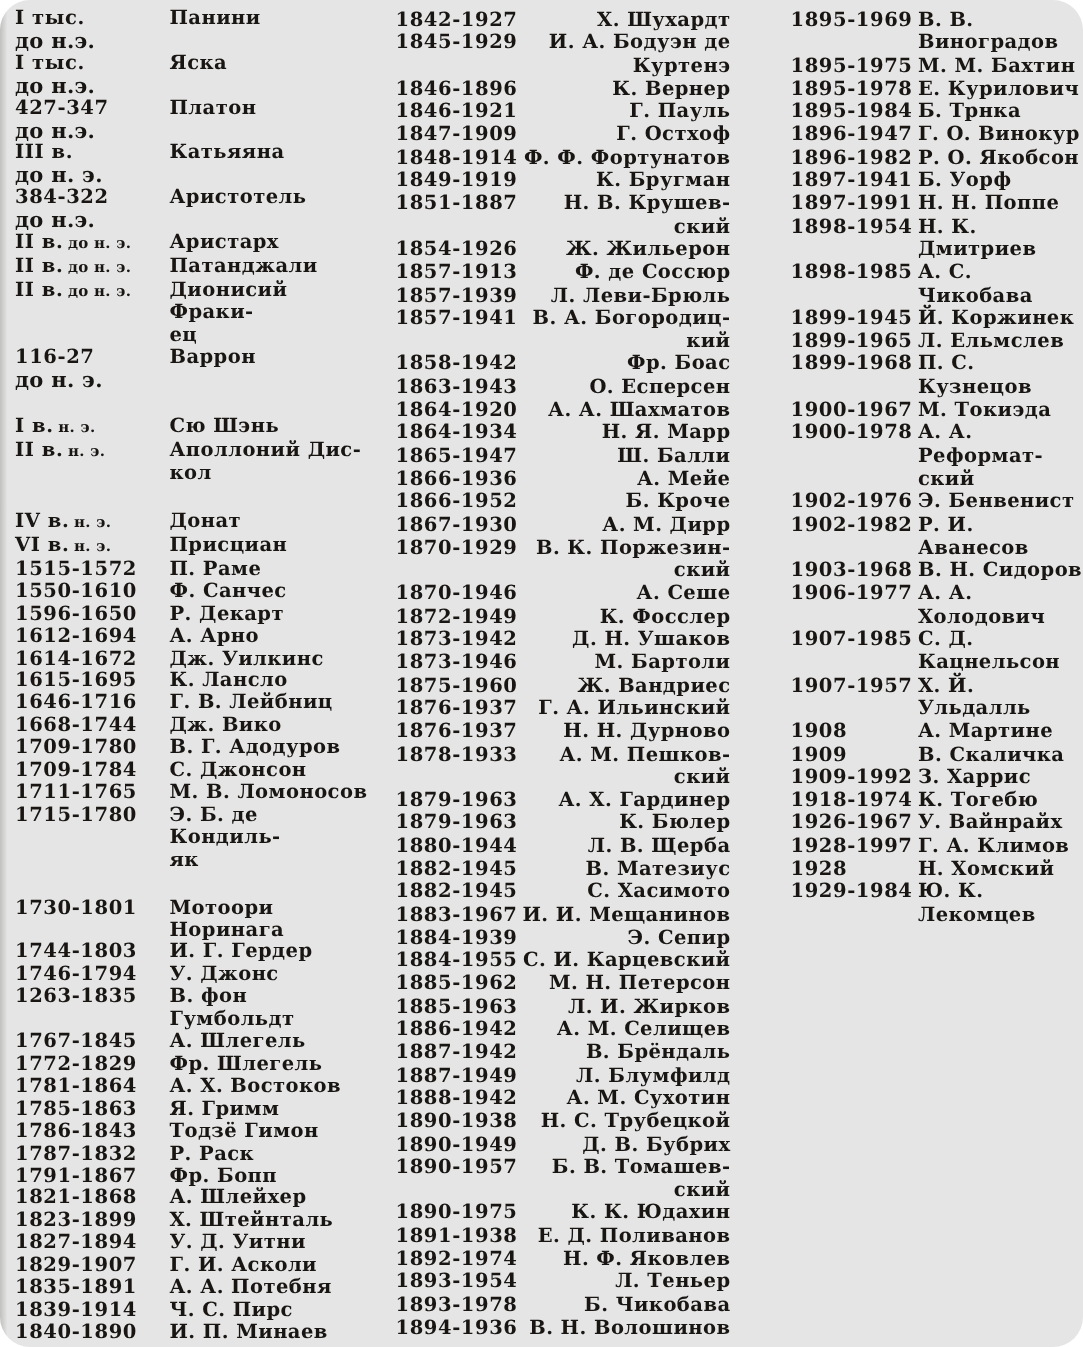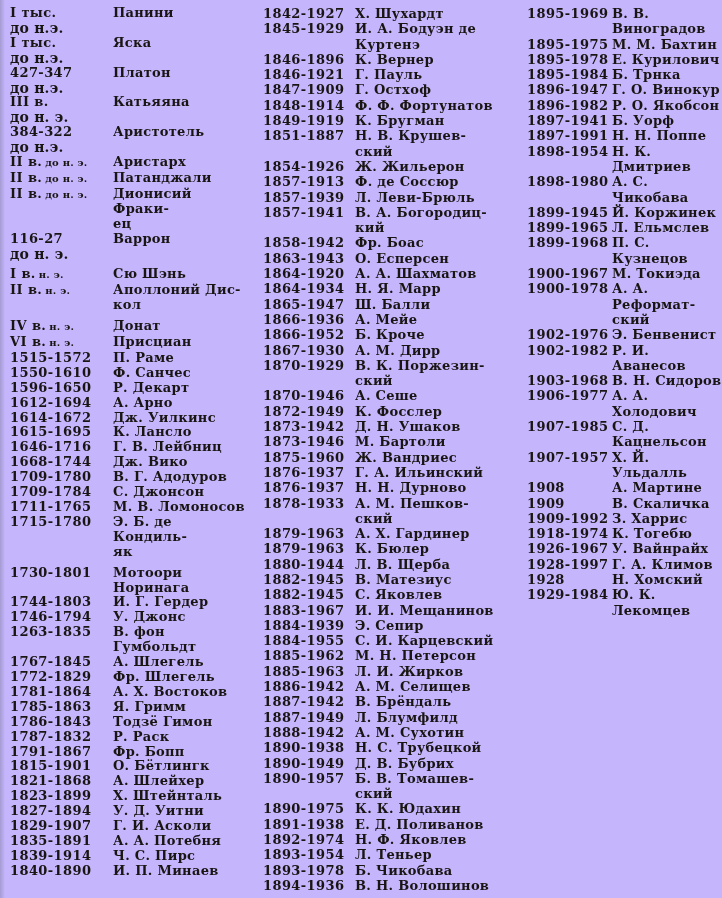--- a/index.html
+++ b/index.html
@@ -25,45 +25,45 @@
     width: 5px;
     background: linear-gradient(to right, rgba(60,60,55,0.22), rgba(60,60,55,0));
     pointer-events: none;
   }
   .col {
     position: absolute;
     top: 6px;
     font-size: 13px;
   }
   .col-1 { left: 10px;  width: 240px; line-height: 14.9px; }
-  .col-2 { left: 263px; width: 234px; line-height: 15.3px; }
+  .col-2 { left: 253px; width: 234px; line-height: 15.3px; text-align: right; }
   .col-3 { left: 484px; width: 238px; line-height: 15.3px; }
 
   .entry { display: flex; align-items: flex-start; }
-  .entry.gap { margin-top: 6px; }
+  .entry.gap { margin-top: 17px; }
 
   .dates { flex: 0 0 auto; }
   .col-1 .dates { width: 103px; }
   .col-2 .dates { width: 92px; }
   .col-3 .dates { width: 85px; margin-left: 43px; }
 
   .d  { letter-spacing: 0.4px; white-space: nowrap; }
   .ds { font-size: 10px; margin-left: 3px; letter-spacing: 0.2px; white-space: nowrap; }
   .sub { font-size: 14px; letter-spacing: 0.2px; }
   .name {
     flex: 1 1 auto;
     min-width: 0;
     white-space: pre-line;
     letter-spacing: 0.3px;
   }
 </style>
 </head>
 <body>
 
-<div class="page" style="background: #c4b5fd; color: rgb(24, 21, 18);">
+<div class="page" style="background: #e5e5e5; color: rgb(24, 21, 18); border-radius: 20px;">
   <div class="col col-1">
   <div class="entry">
     <div class="dates">
       <span class="d">I тыс.</span>
       <div class="sub">до н.э.</div>
     </div>
     <div class="name">Панини</div>
   </div>
 
   <div class="entry">
@@ -344,27 +344,20 @@
   </div>
 
   <div class="entry">
     <div class="dates">
       <span class="d">1791-1867</span>
       
     </div>
     <div class="name">Фр. Бопп</div>
   </div>
 
-  <div class="entry">
-    <div class="dates">
-      <span class="d">1815-1901</span>
-      
-    </div>
-    <div class="name">О. Бётлингк</div>
-  </div>
 
   <div class="entry">
     <div class="dates">
       <span class="d">1821-1868</span>
       
     </div>
     <div class="name">А. Шлейхер</div>
   </div>
 
   <div class="entry">
@@ -684,21 +677,21 @@
       
     </div>
     <div class="name">В. Матезиус</div>
   </div>
 
   <div class="entry">
     <div class="dates">
       <span class="d">1882-1945</span>
       
     </div>
-    <div class="name">С. Яковлев</div>
+    <div class="name">С. Хасимото</div>
   </div>
 
   <div class="entry">
     <div class="dates">
       <span class="d">1883-1967</span>
       
     </div>
     <div class="name">И. И. Мещанинов</div>
   </div>
 
@@ -907,21 +900,21 @@
   <div class="entry">
     <div class="dates">
       <span class="d">1898-1954</span>
       
     </div>
     <div class="name">Н. К. Дмитриев</div>
   </div>
 
   <div class="entry">
     <div class="dates">
-      <span class="d">1898-1980</span>
+      <span class="d">1898-1985</span>
       
     </div>
     <div class="name">А. С. Чикобава</div>
   </div>
 
   <div class="entry">
     <div class="dates">
       <span class="d">1899-1945</span>
       
     </div>

